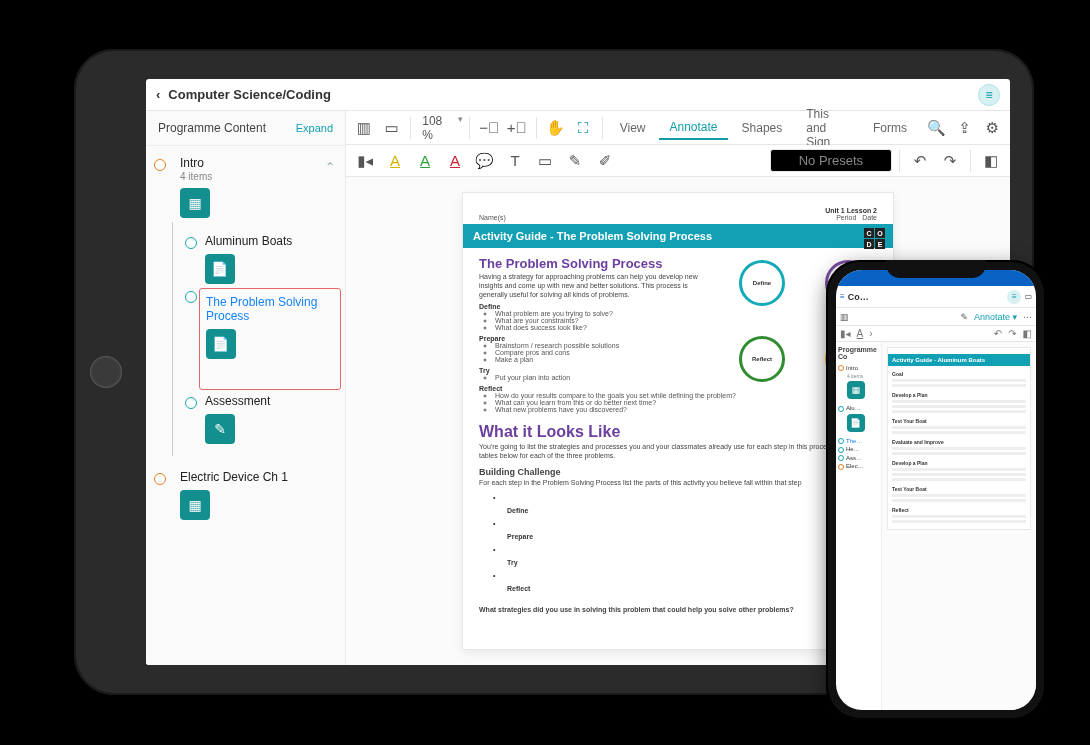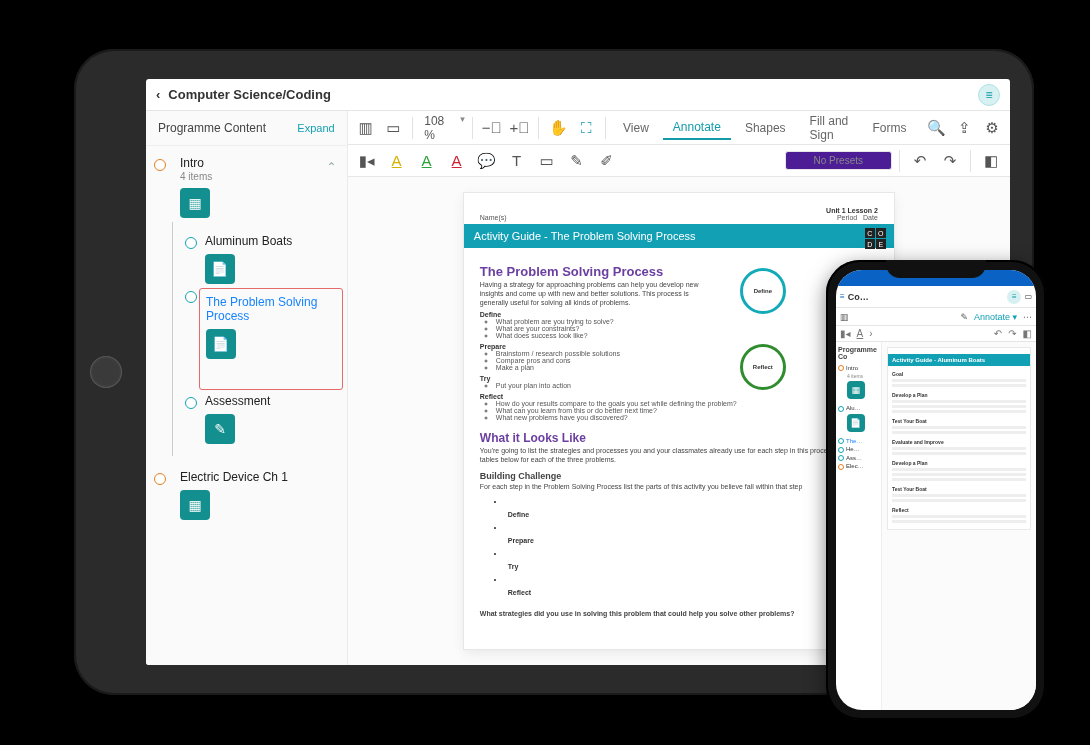--- a/index.html
+++ b/index.html
@@ -40,32 +40,32 @@
   .toolbar1,.toolbar2{display:flex;align-items:center;gap:4px;border-bottom:1px solid #e6e6e6;padding:0 6px;background:#fff}
   .toolbar1{height:34px}
   .toolbar2{height:32px;font-size:14px;color:#555}
   .sep{width:1px;height:22px;background:#e2e2e2;margin:0 3px}
   .ico{width:26px;height:26px;display:flex;align-items:center;justify-content:center;color:#555;border-radius:3px;font-size:15px}
   .zoom{display:flex;align-items:flex-start;gap:2px;font-size:12px;color:#555}
   .zoom .pct{padding:0 4px}
   .tabs{display:flex;align-items:center;gap:4px}
   .tab{font-size:12px;color:#666;padding:4px 10px;border-radius:3px}
   .tab.active{color:#139baa;border-bottom:2px solid #139baa;border-radius:0}
-  .preset{font-size:10px;color:#888;background:#4c1d95;border:1px solid #e7e7e7;padding:3px 28px;border-radius:3px}
+  .preset{font-size:13px;color:#888;background:#000000;border:1px solid #e7e7e7;padding:3px 28px;border-radius:3px}
   .flex1{flex:1}
 
   .page-area{flex:1;background:#fbfbfb;overflow:auto;display:flex;justify-content:center;padding:16px 0}
   .doc{width:430px;background:#fff;box-shadow:0 0 0 1px #e7e7e7,0 4px 12px rgba(0,0,0,.08);font-size:8px;color:#333;padding:14px 16px}
   .doc .meta{display:flex;justify-content:space-between;font-size:7px;color:#555;margin-bottom:3px}
   .doc .unit{text-align:right;font-weight:bold;color:#333;font-size:7px}
-  .doc .banner{background:#12a0b5;color:#fff;font-weight:normal;font-size:11px;padding:6px 10px;margin:3px -16px 16px;position:relative}
+  .doc .banner{background:#12a0b5;color:#fff;font-weight:bold;font-size:11px;padding:6px 10px;margin:3px -16px 8px;position:relative}
   .doc .banner .dots{position:absolute;right:8px;top:4px;display:grid;grid-template-columns:repeat(2,10px);gap:1px}
   .doc .banner .dots span{width:10px;height:10px;background:#222;display:flex;align-items:center;justify-content:center;color:#fff;font-size:7px}
   .doc h1{color:#6b3fa0;font-size:13px;margin:4px 0 2px}
-  .doc h2{color:#6b3fa0;font-size:12px;margin:10px 0 2px}
+  .doc h2{color:#6b3fa0;font-size:16px;margin:10px 0 2px}
   .doc h3{color:#444;font-size:9px;margin:6px 0 2px;font-weight:bold}
   .doc p{margin:1px 0 4px;font-size:7px;color:#444;line-height:1.25}
   .step{font-size:7px;color:#333}
   .step b{display:block;margin-top:4px}
   .step li{margin-left:16px;color:#555;list-style:circle}
   .cycle{float:right;width:160px;height:130px;position:relative;margin:0 0 4px 6px}
   .bub{position:absolute;width:46px;height:46px;border:3px solid;border-radius:50%;display:flex;align-items:center;justify-content:center;font-size:6px;font-weight:bold;color:#333;background:#fff}
   .bub.def{border-color:#13aab8;left:22px;top:4px}
   .bub.prep{border-color:#7a4fa3;right:6px;top:4px}
   .bub.try{border-color:#f2b20d;right:6px;bottom:4px}
@@ -171,21 +171,21 @@
           <span class="ico">−⃝</span>
           <span class="ico">+⃝</span>
           <span class="sep"></span>
           <span class="ico">✋</span>
           <span class="ico" style="color:#139baa">⛶</span>
           <span class="sep"></span>
           <div class="tabs">
             <span class="tab">View</span>
             <span class="tab active">Annotate</span>
             <span class="tab">Shapes</span>
-            <span class="tab">Fill and Sign</span>
+            <span class="tab">This and Sign</span>
             <span class="tab">Forms</span>
           </div>
           <span class="flex1"></span>
           <span class="ico">🔍</span>
           <span class="ico">⇪</span>
           <span class="ico">⚙</span>
         </div>
 
         <div class="toolbar2">
           <span class="ico">▮◂</span>

